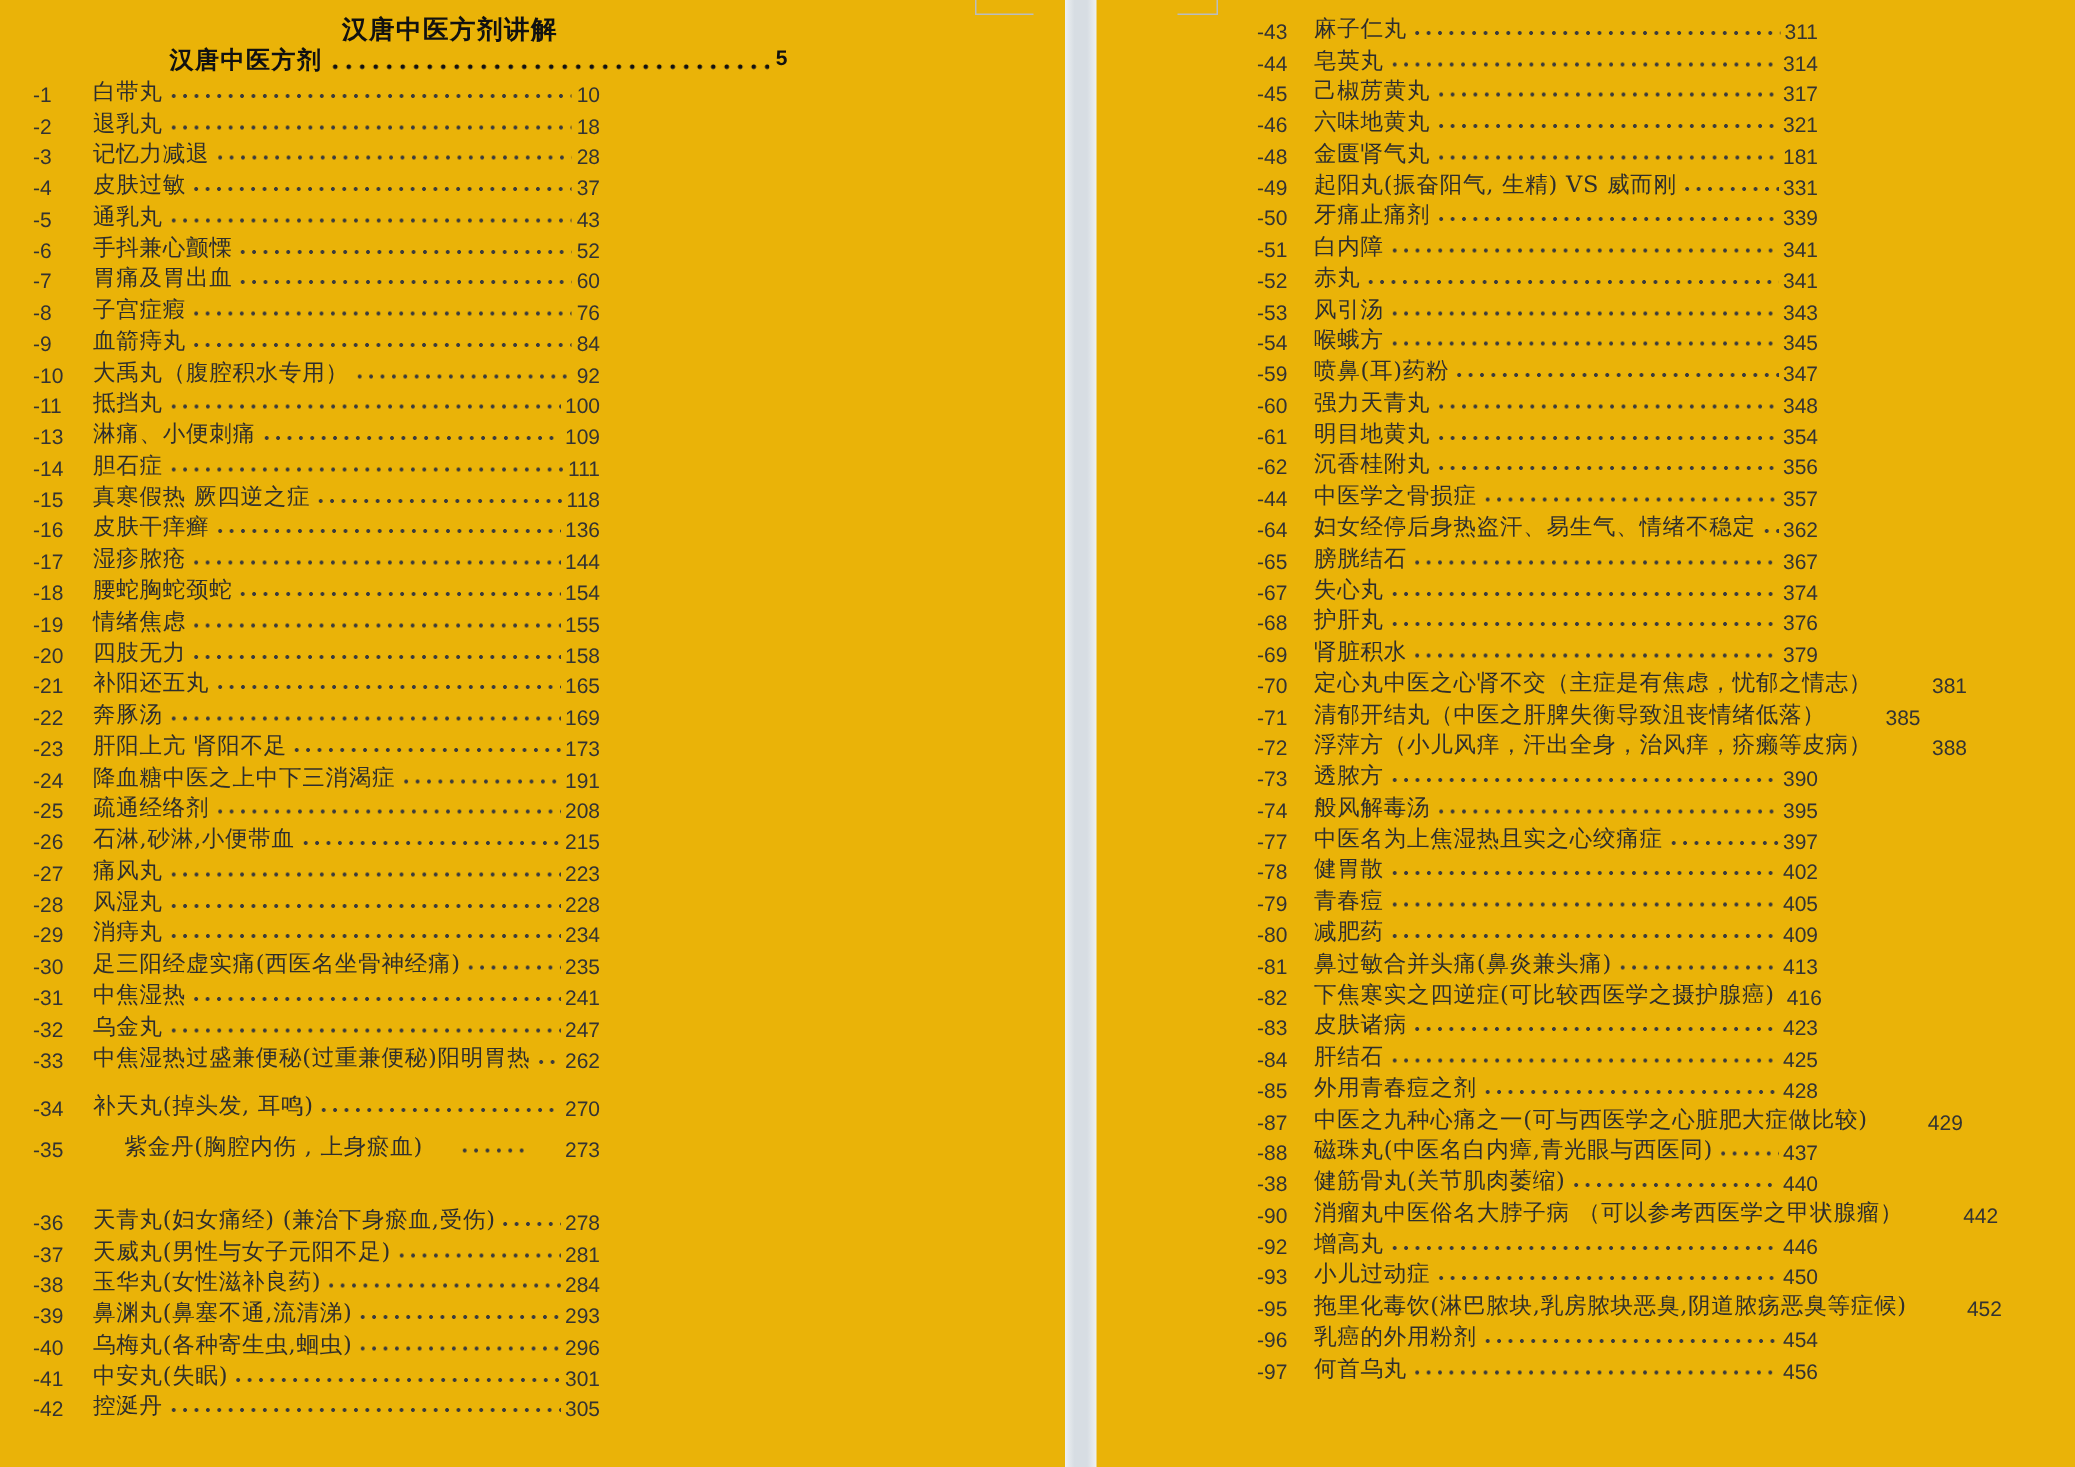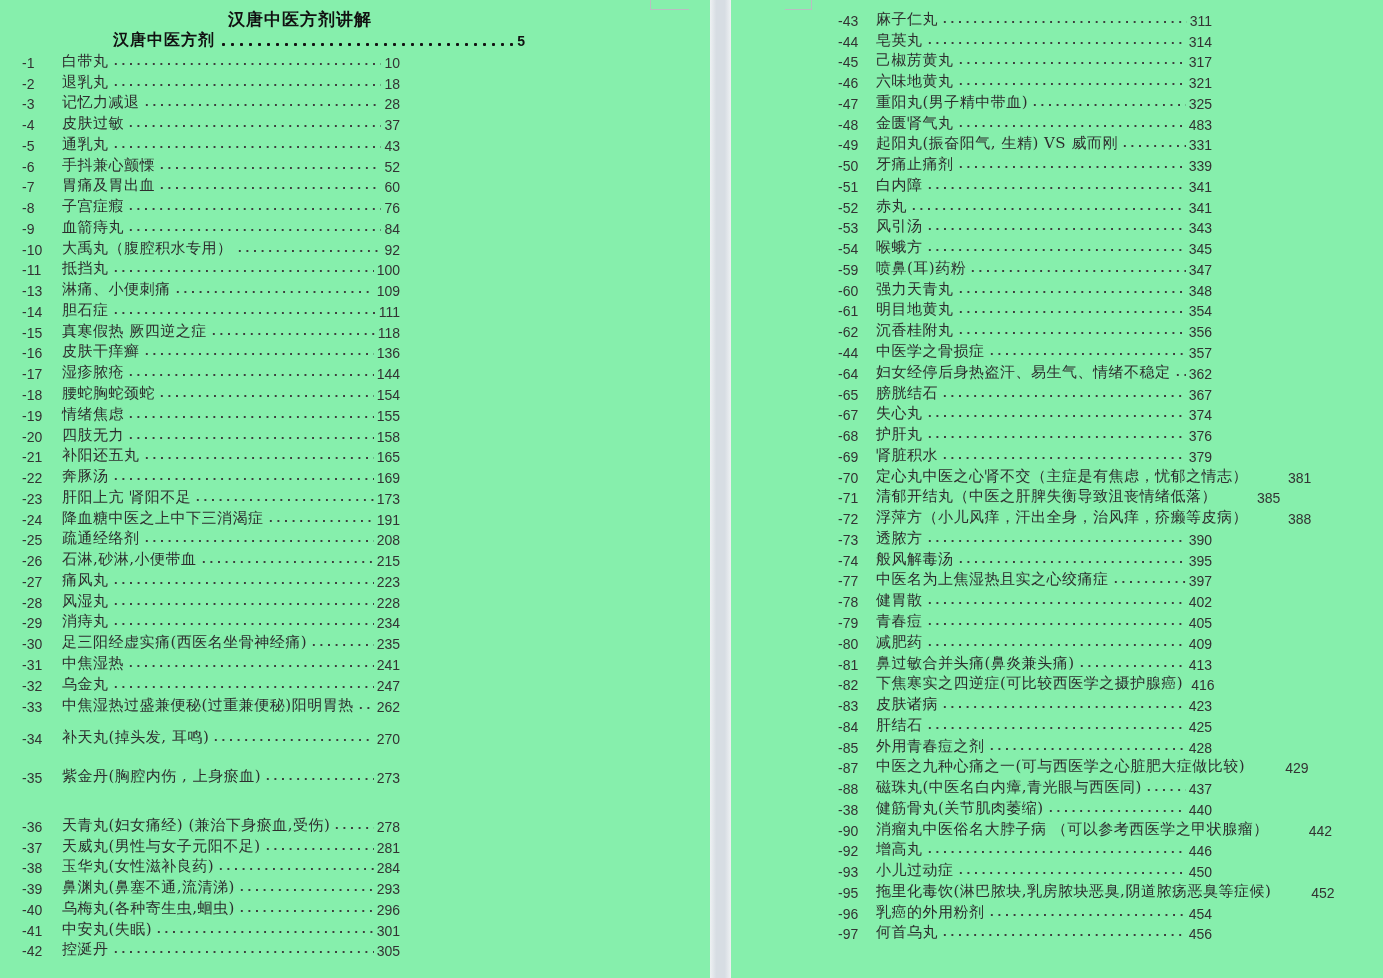--- a/index.html
+++ b/index.html
@@ -1,19 +1,19 @@
 <!DOCTYPE html>
 <html><head>
 <meta charset="utf-8">
 <style>
   html,body{margin:0;padding:0;background:#ffffff;}
   .screen{
     position:relative;
     width:1383px;height:978px;
-    background:#86efac;
+    background:#eab308;
     overflow:hidden;
     font-family:"DejaVu Sans",sans-serif;
     color:#2b2b2b;
   }
   
   .page-gap{
     position:absolute;left:710px;top:0;width:21px;height:978px;
     background:linear-gradient(90deg,#eef1f3 0%,#d7dde3 30%,#d7dde3 70%,#eef1f3 100%);
   }
   
@@ -24,21 +24,21 @@
   
   .doc-header{
     position:absolute;left:0;top:8px;width:600px;
     text-align:center;font-weight:bold;font-size:17px;
     letter-spacing:1px;color:#111;
     font-family:"DejaVu Sans",sans-serif;
   }
   
   .root-row{
     position:absolute;left:113px;top:30px;width:412px;
-    display:flex;align-items:center;font-weight:bold;color:#111;
+    display:flex;align-items:flex-start;font-weight:bold;color:#111;
   }
   .root-row .title{font-size:16px;letter-spacing:1px;white-space:nowrap;font-family:"DejaVu Serif",serif;}
   .root-row .dots{
     flex:1;min-width:0;align-self:stretch;margin:0 4px;
     background-image:radial-gradient(circle,#111 1.3px,transparent 1.8px);
     background-size:9px 5px;background-repeat:repeat-x;
     background-position:0 calc(100% - 4px);
   }
   .root-row .pg{font-size:14px;font-family:"Liberation Sans",sans-serif;}
 
@@ -283,21 +283,21 @@
     <span class="title">中焦湿热过盛兼便秘(过重兼便秘)阳明胃热</span>
     <span class="dots"></span>
     <span class="pg">262</span>
   </div>
       <div class="toc-row" style="margin-top: 12px;">
     <span class="no">-34</span>
     <span class="title">补天丸(掉头发, 耳鸣)</span>
     <span class="dots"></span>
     <span class="pg">270</span>
   </div>
-      <div class="toc-row" style="margin-top: 18px;">
+      <div class="toc-row" style="margin-top: 6px; gap: 21px;">
     <span class="no">-35</span>
     <span class="title">紫金丹(胸腔内伤 , 上身瘀血)</span>
     <span class="dots"></span>
     <span class="pg">273</span>
   </div>
       <div class="toc-row" style="margin-top: 28px;">
     <span class="no">-36</span>
     <span class="title">天青丸(妇女痛经) (兼治下身瘀血,受伤)</span>
     <span class="dots"></span>
     <span class="pg">278</span>
@@ -358,30 +358,24 @@
     <span class="dots"></span>
     <span class="pg">317</span>
   </div>
       <div class="toc-row">
     <span class="no">-46</span>
     <span class="title">六味地黄丸</span>
     <span class="dots"></span>
     <span class="pg">321</span>
   </div>
       <div class="toc-row">
-    <span class="no">-47</span>
-    <span class="title">重阳丸(男子精中带血)</span>
-    <span class="dots"></span>
-    <span class="pg">325</span>
-  </div>
-      <div class="toc-row">
     <span class="no">-48</span>
     <span class="title">金匮肾气丸</span>
     <span class="dots"></span>
-    <span class="pg">483</span>
+    <span class="pg">181</span>
   </div>
       <div class="toc-row">
     <span class="no">-49</span>
     <span class="title">起阳丸(振奋阳气, 生精)  VS 威而刚</span>
     <span class="dots"></span>
     <span class="pg">331</span>
   </div>
       <div class="toc-row">
     <span class="no">-50</span>
     <span class="title">牙痛止痛剂</span>

